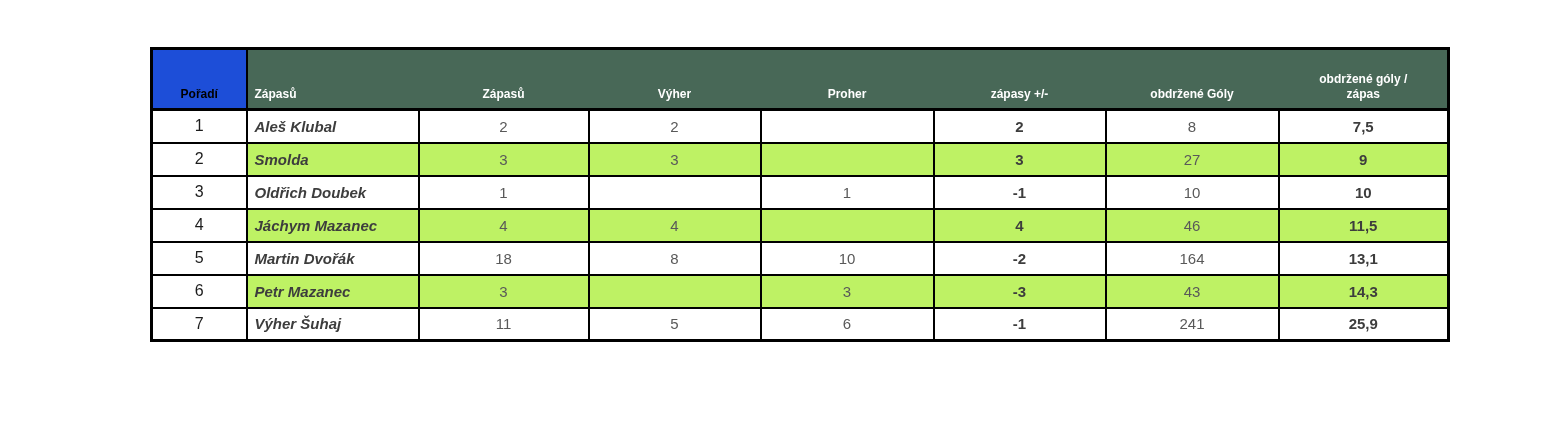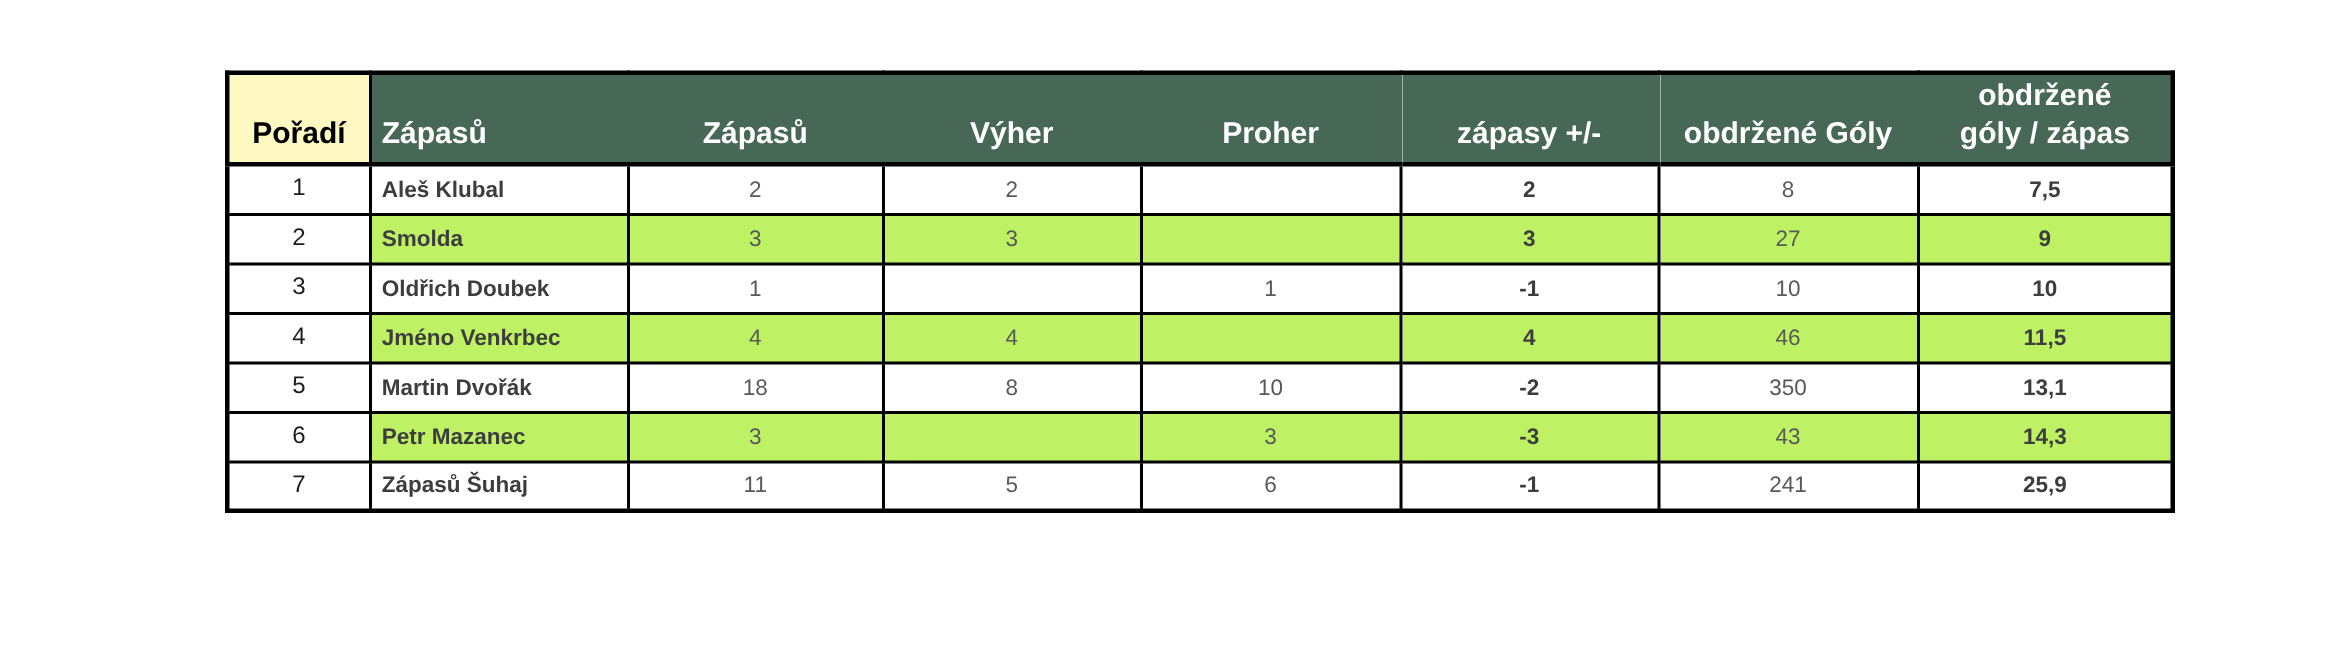--- a/index.html
+++ b/index.html
@@ -27,51 +27,51 @@
     box-sizing: border-box;
     overflow: hidden;
     white-space: normal;
   }
   thead th {
     height: 61px;
     vertical-align: bottom;
     padding: 0 4px 6px 4px;
     background: #486857;
     color: #ffffff;
-    font-size: 20px;
+    font-size: 12px;
     font-weight: bold;
     text-align: center;
     border-left-color: #486857;
     border-right-color: #486857;
     border-top-color: #486857;
     border-bottom: 3px solid #000000;
     line-height: 1.25;
   }
   thead th.h-first {
-    background: #fef9c3;
+    background: #1d4ed8;
     color: #000000;
     border: 2px solid #000000;
     border-bottom: 3px solid #000000;
   }
   thead th.h-name {
     text-align: left;
     padding-left: 7px;
   }
   thead th.h-wrap {
     padding-left: 22px;
     padding-right: 22px;
   }
   tbody td {
     height: 33px;
     vertical-align: middle;
     background: #ffffff;
     font-size: 15px;
   }
   td.c-idx  { text-align: center; color: #1c1c1c; font-size: 16px; }
-  td.c-name { text-align: left; padding-left: 7px; font-weight: bold; color: #3d3d3d; }
+  td.c-name { text-align: left; padding-left: 7px; font-weight: bold; color: #3d3d3d; font-style: italic; }
   td.c-mut  { text-align: center; color: #595959; }
   td.c-str  { text-align: center; font-weight: bold; color: #3d3d3d; }
   tr.stripe td { background: #bef264; }
   tr.stripe td.c-idx { background: #ffffff; }
 </style>
 </head>
 <body>
 
 <table class="standings">
   <colgroup>
@@ -122,51 +122,51 @@
         <td class="c-name">Oldřich Doubek</td>
         <td class="c-mut">1</td>
         <td class="c-mut"></td>
         <td class="c-mut">1</td>
         <td class="c-str">-1</td>
         <td class="c-mut">10</td>
         <td class="c-str">10</td>
       </tr>
       <tr class="stripe">
         <td class="c-idx">4</td>
-        <td class="c-name">Jméno Venkrbec</td>
+        <td class="c-name">Jáchym Mazanec</td>
         <td class="c-mut">4</td>
         <td class="c-mut">4</td>
         <td class="c-mut"></td>
         <td class="c-str">4</td>
         <td class="c-mut">46</td>
         <td class="c-str">11,5</td>
       </tr>
       <tr>
         <td class="c-idx">5</td>
         <td class="c-name">Martin Dvořák</td>
         <td class="c-mut">18</td>
         <td class="c-mut">8</td>
         <td class="c-mut">10</td>
         <td class="c-str">-2</td>
-        <td class="c-mut">350</td>
+        <td class="c-mut">164</td>
         <td class="c-str">13,1</td>
       </tr>
       <tr class="stripe">
         <td class="c-idx">6</td>
         <td class="c-name">Petr Mazanec</td>
         <td class="c-mut">3</td>
         <td class="c-mut"></td>
         <td class="c-mut">3</td>
         <td class="c-str">-3</td>
         <td class="c-mut">43</td>
         <td class="c-str">14,3</td>
       </tr>
       <tr>
         <td class="c-idx">7</td>
-        <td class="c-name">Zápasů Šuhaj</td>
+        <td class="c-name">Výher Šuhaj</td>
         <td class="c-mut">11</td>
         <td class="c-mut">5</td>
         <td class="c-mut">6</td>
         <td class="c-str">-1</td>
         <td class="c-mut">241</td>
         <td class="c-str">25,9</td>
       </tr>
     </tbody>
 </table>
 

